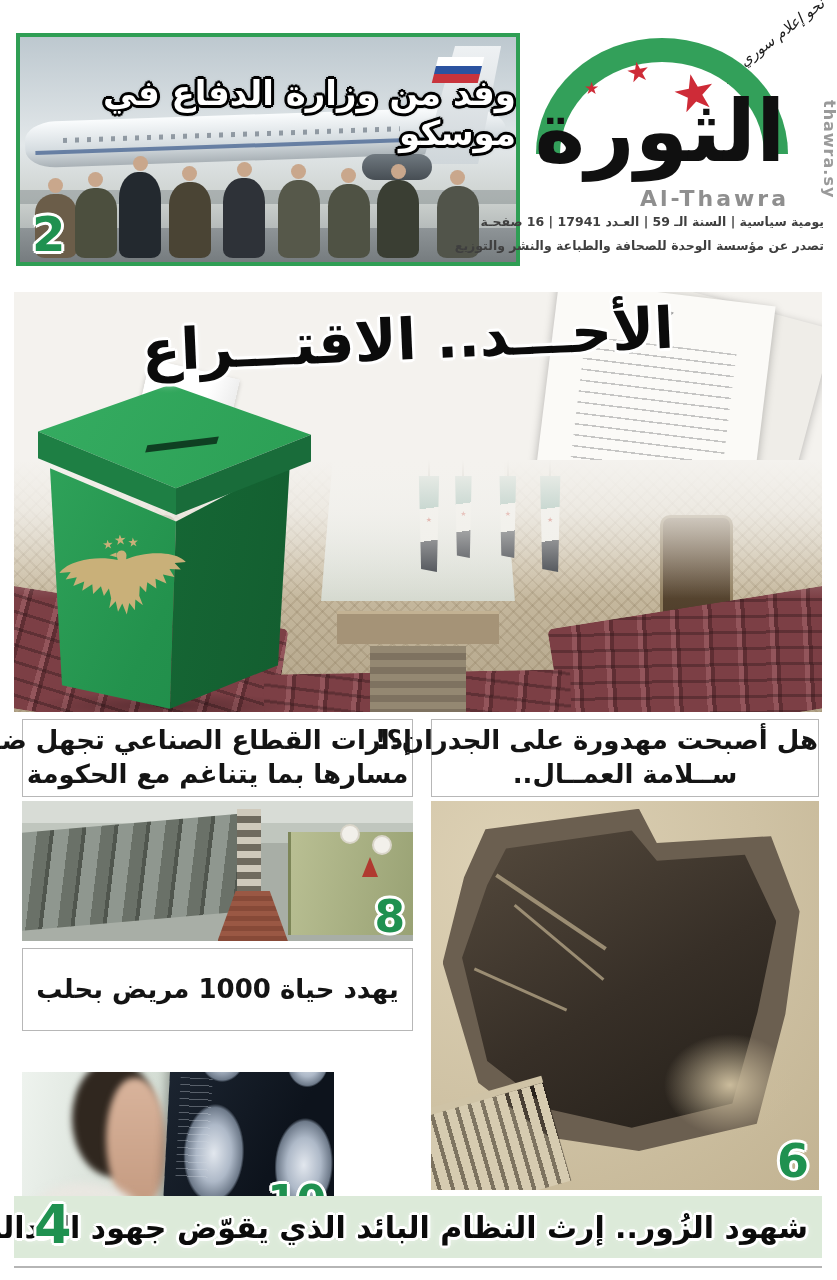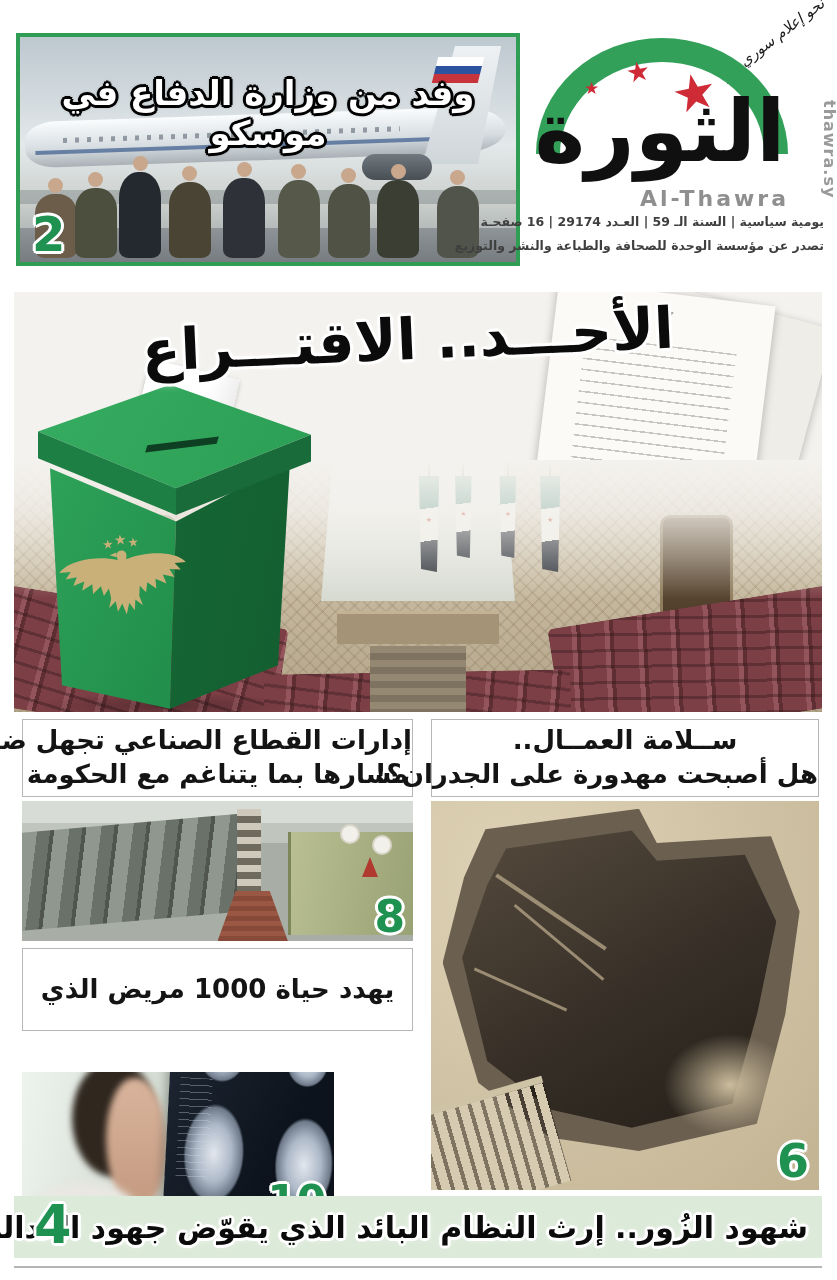--- a/index.html
+++ b/index.html
@@ -31,21 +31,21 @@
             clip-path:polygon(18% 100%,52% 0,100% 0,76% 100%);
             background:linear-gradient(180deg,#eef1f3,#cfd6da);}
   .m-flag{position:absolute;right:7%;top:9%;width:46px;height:26px;transform:skewX(-14deg);
             background:linear-gradient(180deg,#ffffff 0 33%,#2b53a0 33% 66%,#c8343c 66% 100%);}
   .m-engine{position:absolute;right:17%;top:52%;width:70px;height:26px;border-radius:13px;
             background:linear-gradient(180deg,#707980,#474e54);}
   .m-ground{position:absolute;left:0;right:0;bottom:0;height:34px;background:linear-gradient(180deg,#8e9497,#767c7f);}
   .person{position:absolute;bottom:4px;width:42px;}
   .person .head{width:15px;height:15px;border-radius:50%;background:#c9a78c;margin:0 auto 1px;}
   .person .body{width:100%;border-radius:45% 45% 10px 10px/30% 30% 8px 8px;background:var(--c);}
-  .top-headline{position:absolute;left:0;right:0;top:8px;text-align:center;direction:rtl;
+  .top-headline{position:absolute;left:0;right:0;top:8px;text-align:right;direction:rtl;
             font-size:34px;font-weight:900;letter-spacing:-1px;}
   .top-card .pnum{left:12px;bottom:4px;font-size:48px;}
 
   
   .masthead{position:absolute;left:522px;top:0;width:315px;height:292px;}
   .slogan{position:absolute;top:30px;right:2px;transform:rotate(-37deg);transform-origin:center;
           font-family:"DejaVu Serif",serif;font-style:italic;font-size:15px;color:#1c1c1c;
           direction:rtl;white-space:nowrap;}
   .arc{position:absolute;left:14px;top:38px;width:252px;height:116px;
        border:24px solid #33a05a;border-bottom:none;
@@ -262,21 +262,21 @@
   <div class="masthead" data-name="masthead">
     <div class="slogan" data-name="masthead-slogan">نحو إعلام سوري حر</div>
     <div class="arc" data-name="green-arc"></div>
     <span class="mstar s1" data-name="star-icon">★</span>
     <span class="mstar s2" data-name="star-icon">★</span>
     <span class="mstar s3" data-name="star-icon">★</span>
     <div class="logo-ar" data-name="newspaper-logo-arabic">الثورة</div>
     <div class="logo-en" data-name="newspaper-logo-latin">Al-Thawra</div>
     <div class="domain" data-name="newspaper-domain">thawra.sy</div>
     <div class="pubinfo" data-name="publication-info">
-      <p data-name="publication-info-line1">يومية سياسية | السنة الـ 59 | العـدد 29174 | 16 صفحـة</p>
+      <p data-name="publication-info-line1">يومية سياسية | السنة الـ 59 | العـدد 17941 | 16 صفحـة</p>
       <p data-name="publication-info-line2">تصدر عن مؤسسة الوحدة للصحافة والطباعة والنشر والتوزيع</p>
     </div>
   </div>
 
   <section class="lead" data-name="lead-story-card">
     <div class="doc doc2" data-name="decree-document-back"></div>
     <div class="doc doc1" data-name="decree-document-front">
       <div class="d-emblem" data-name="decree-emblem-icon"></div>
       <div class="d-lines" data-name="decree-text-lines"></div>
       <div class="d-sig" data-name="decree-signatures"></div>
@@ -342,22 +342,22 @@
 
     <h1 class="lead-headline ob" data-name="lead-headline">الأحـــد.. الاقتـــراع</h1>
   </section>
 
   <div class="hbox hb-industry" data-name="industry-headline-box">
     <p data-name="industry-headline-line1">إدارات القطاع الصناعي تجهل ضبط</p>
     <p data-name="industry-headline-line2">مسارها بما يتناغم مع الحكومة</p>
   </div>
 
   <div class="hbox hb-safety" data-name="safety-headline-box">
+    <p data-name="safety-headline-line2">هل أصبحت مهدورة على الجدران؟!</p>
     <p data-name="safety-headline-line1">ســلامة العمــال..</p>
-    <p data-name="safety-headline-line2">هل أصبحت مهدورة على الجدران؟!</p>
   </div>
 
   <div class="photo ph-factory" data-name="factory-photo">
     <div class="f-machines" data-name="textile-machines"></div>
     <div class="f-rack" data-name="spool-rack"></div>
     <div class="f-floor" data-name="factory-floor"></div>
     <div class="f-green" data-name="green-machine"></div>
     <div class="f-spool1" data-name="thread-spool"></div>
     <div class="f-spool2" data-name="thread-spool"></div>
     <div class="f-cone" data-name="red-thread-cone"></div>
@@ -369,21 +369,21 @@
     <div class="c-hole-inner" data-name="collapse-hole"></div>
     <div class="c-beam b1" data-name="broken-beam"></div>
     <div class="c-beam b2" data-name="broken-beam"></div>
     <div class="c-beam b3" data-name="broken-beam"></div>
     <div class="c-rubble" data-name="rubble"></div>
     <div class="c-rail" data-name="balustrade"></div>
     <span class="pnum" data-name="safety-page-number">6</span>
   </div>
 
   <div class="hbox hb-health" data-name="health-headline-box">
-    <p data-name="health-headline-line2">يهدد حياة 1000 مريض الذي</p>
+    <p data-name="health-headline-line2">يهدد حياة 1000 مريض بحلب</p>
   </div>
 
   <div class="photo ph-brain" data-name="brain-scan-photo">
     <div class="b-hair" data-name="person-hair"></div>
     <div class="b-face" data-name="person-face"></div>
     <div class="b-shoulder" data-name="person-shoulder"></div>
     <div class="b-film" data-name="mri-film">
       <div class="b-scan t1" data-name="brain-scan-image"></div>
       <div class="b-scan t2" data-name="brain-scan-image"></div>
       <div class="b-scan m1" data-name="brain-scan-image"></div>

